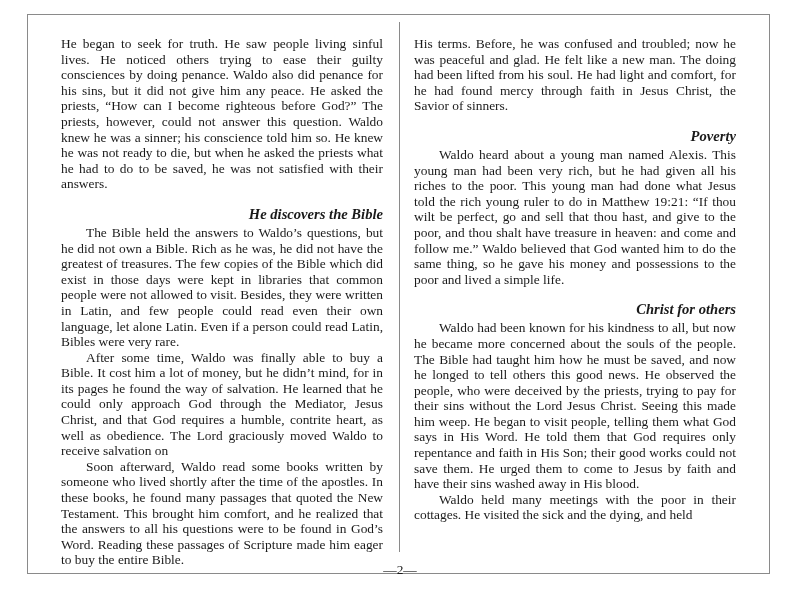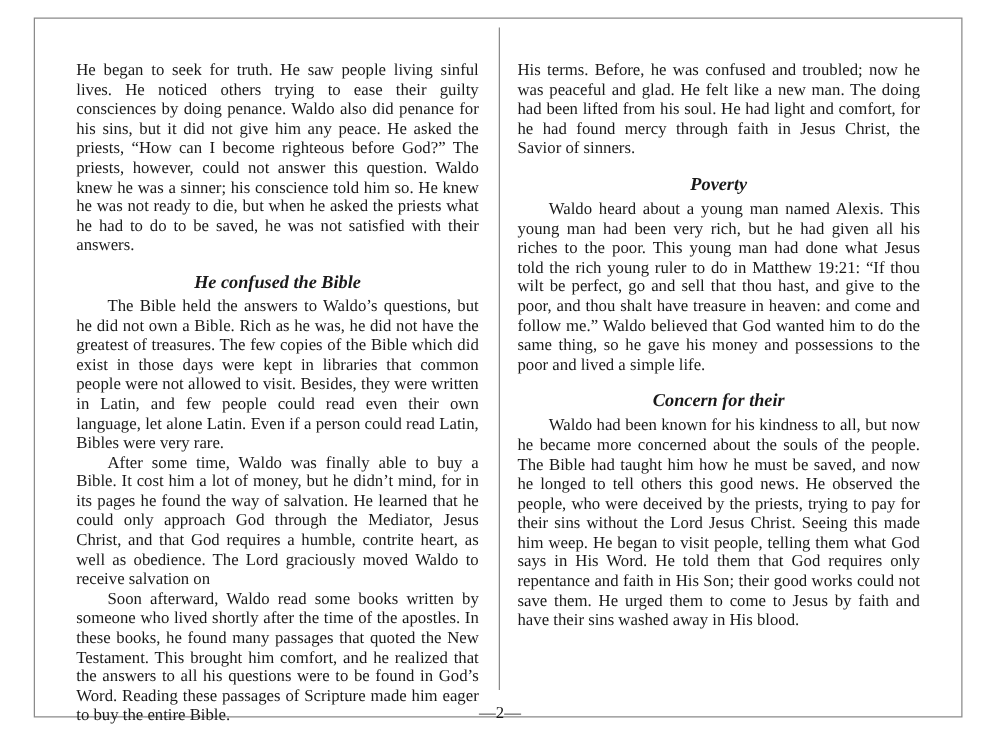--- a/index.html
+++ b/index.html
@@ -1,44 +1,45 @@
 <!DOCTYPE html>
 <html><head>
 <meta charset="utf-8">
 <style>
   html, body { margin: 0; padding: 0; background: #ffffff; }
   body { width: 800px; height: 604px; position: relative; overflow: hidden;
          font-family: "Liberation Serif", "DejaVu Serif", serif; color: #1a1a1a; }
   .frame { position: absolute; left: 27px; top: 14px; width: 743px; height: 560px;
            border: 1px solid #8a8a8a; box-sizing: border-box; }
   .divider { position: absolute; left: 399px; top: 22px; width: 1px; height: 530px; background: #8a8a8a; }
-  .col { position: absolute; top: 48px; width: 322px; font-size: 13.4px; line-height: 15.6px;
+  .col { position: absolute; top: 36px; width: 322px; font-size: 13.4px; line-height: 15.6px;
          text-align: justify; }
   .col.left { left: 61px; }
   .col.right { left: 414px; }
   .col p { margin: 0; }
   .col p.indent { text-indent: 25px; }
-  .col h2 { font-style: italic; font-weight: bold; font-size: 14.6px; margin: 13px 0 2px 0; line-height: 18px; text-align: center; }
+  .col h2 { font-style: italic; font-weight: bold; font-size: 14.6px; margin: 13px 0 2px 0; line-height: 18px; text-align: right; }
   .pageno { position: absolute; left: 0; width: 800px; top: 562px; text-align: center; font-size: 13.4px; }
 </style>
 </head>
 <body>
 
 <div class="frame"></div>
 <div class="divider"></div>
 
 <div class="col left">
   <p>He began to seek for truth. He saw people living sinful lives. He noticed others trying to ease their guilty consciences by doing penance. Waldo also did penance for his sins, but it did not give him any peace. He asked the priests, “How can I become righteous before God?” The priests, however, could not answer this question. Waldo knew he was a sinner; his conscience told him so. He knew he was not ready to die, but when he asked the priests what he had to do to be saved, he was not satisfied with their answers.</p>
-  <h2>He confused the Bible</h2>
+  <h2>He discovers the Bible</h2>
   <p class="indent">The Bible held the answers to Waldo’s questions, but he did not own a Bible. Rich as he was, he did not have the greatest of treasures. The few copies of the Bible which did exist in those days were kept in libraries that common people were not allowed to visit. Besides, they were written in Latin, and few people could read even their own language, let alone Latin. Even if a person could read Latin, Bibles were very rare.</p>
   <p class="indent">After some time, Waldo was finally able to buy a Bible. It cost him a lot of money, but he didn’t mind, for in its pages he found the way of salvation. He learned that he could only approach God through the Mediator, Jesus Christ, and that God requires a humble, contrite heart, as well as obedience. The Lord graciously moved Waldo to receive salvation on</p>
   <p class="indent">Soon afterward, Waldo read some books written by someone who lived shortly after the time of the apostles. In these books, he found many passages that quoted the New Testament. This brought him comfort, and he realized that the answers to all his questions were to be found in God’s Word. Reading these passages of Scripture made him eager to buy the entire Bible.</p>
 </div>
 
 <div class="col right">
   <p>His terms. Before, he was confused and troubled; now he was peaceful and glad. He felt like a new man. The doing had been lifted from his soul. He had light and comfort, for he had found mercy through faith in Jesus Christ, the Savior of sinners.</p>
   <h2>Poverty</h2>
   <p class="indent">Waldo heard about a young man named Alexis. This young man had been very rich, but he had given all his riches to the poor. This young man had done what Jesus told the rich young ruler to do in Matthew 19:21: “If thou wilt be perfect, go and sell that thou hast, and give to the poor, and thou shalt have treasure in heaven: and come and follow me.” Waldo believed that God wanted him to do the same thing, so he gave his money and possessions to the poor and lived a simple life.</p>
-  <h2>Concern for their</h2>
+  <h2>Christ for others</h2>
   <p class="indent">Waldo had been known for his kindness to all, but now he became more concerned about the souls of the people. The Bible had taught him how he must be saved, and now he longed to tell others this good news. He observed the people, who were deceived by the priests, trying to pay for their sins without the Lord Jesus Christ. Seeing this made him weep. He began to visit people, telling them what God says in His Word. He told them that God requires only repentance and faith in His Son; their good works could not save them. He urged them to come to Jesus by faith and have their sins washed away in His blood.</p>
+  <p class="indent">Waldo held many meetings with the poor in their cottages. He visited the sick and the dying, and held</p>
 </div>
 
 <div class="pageno">—2—</div>
 
 </body></html>

